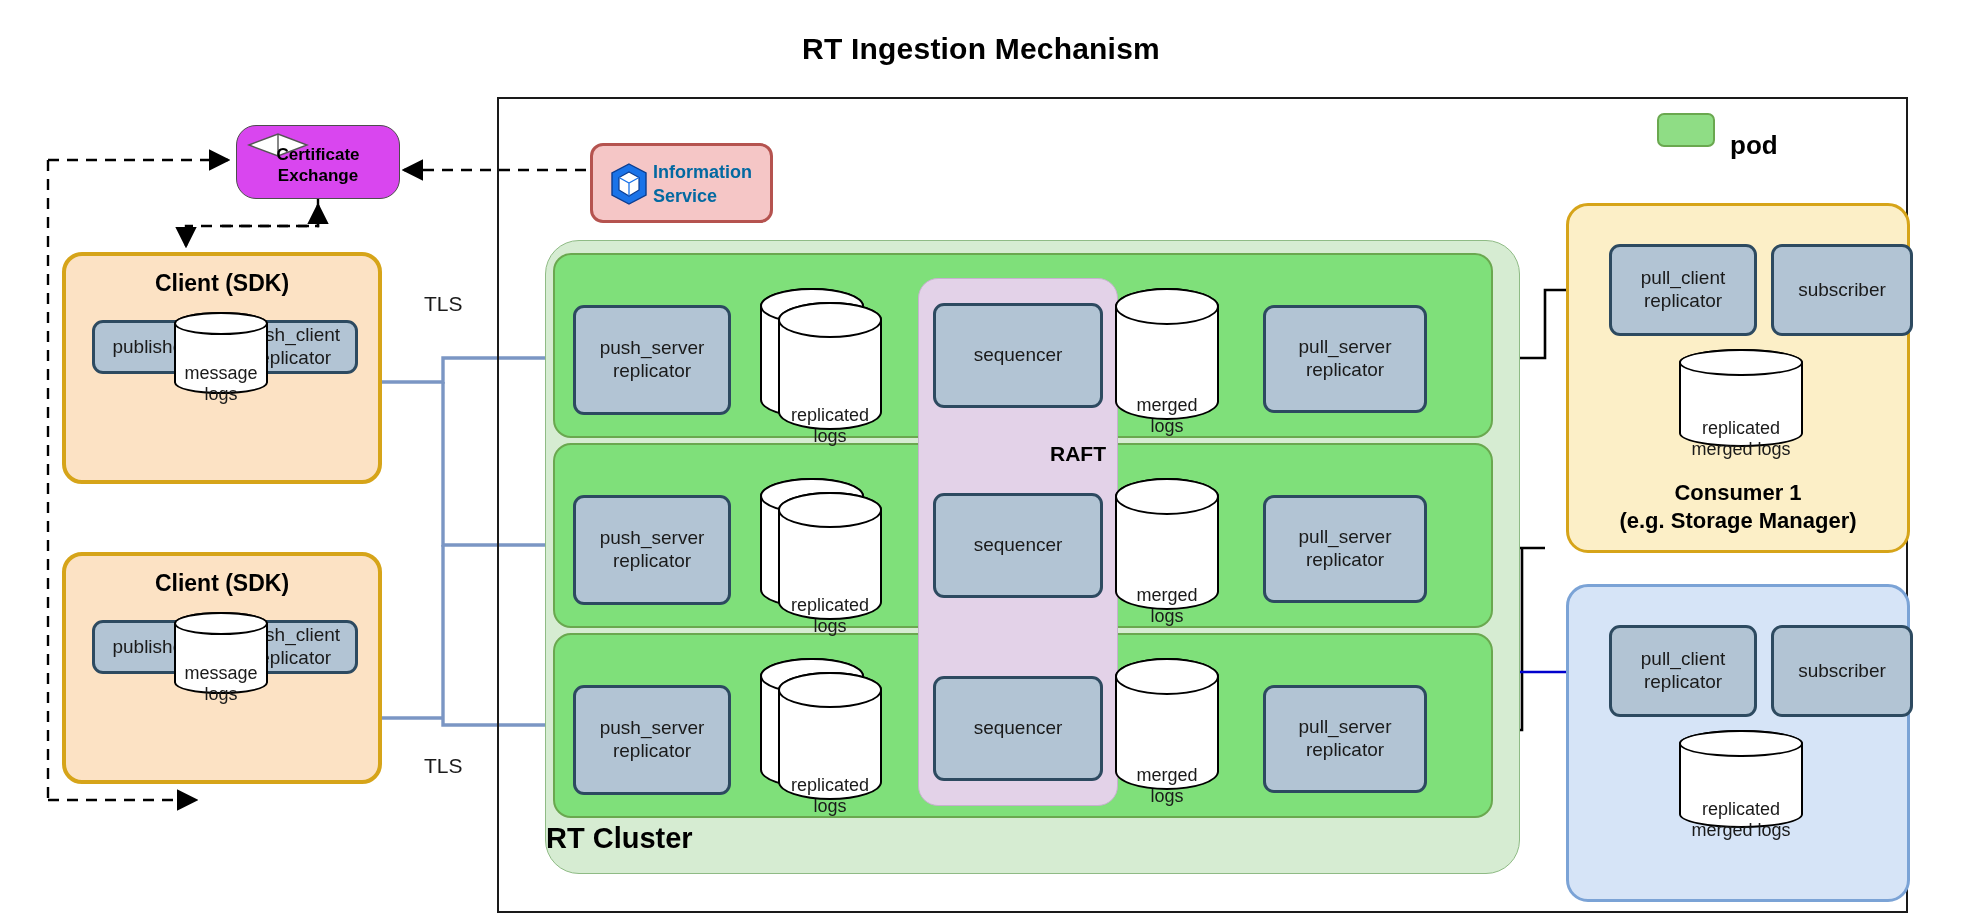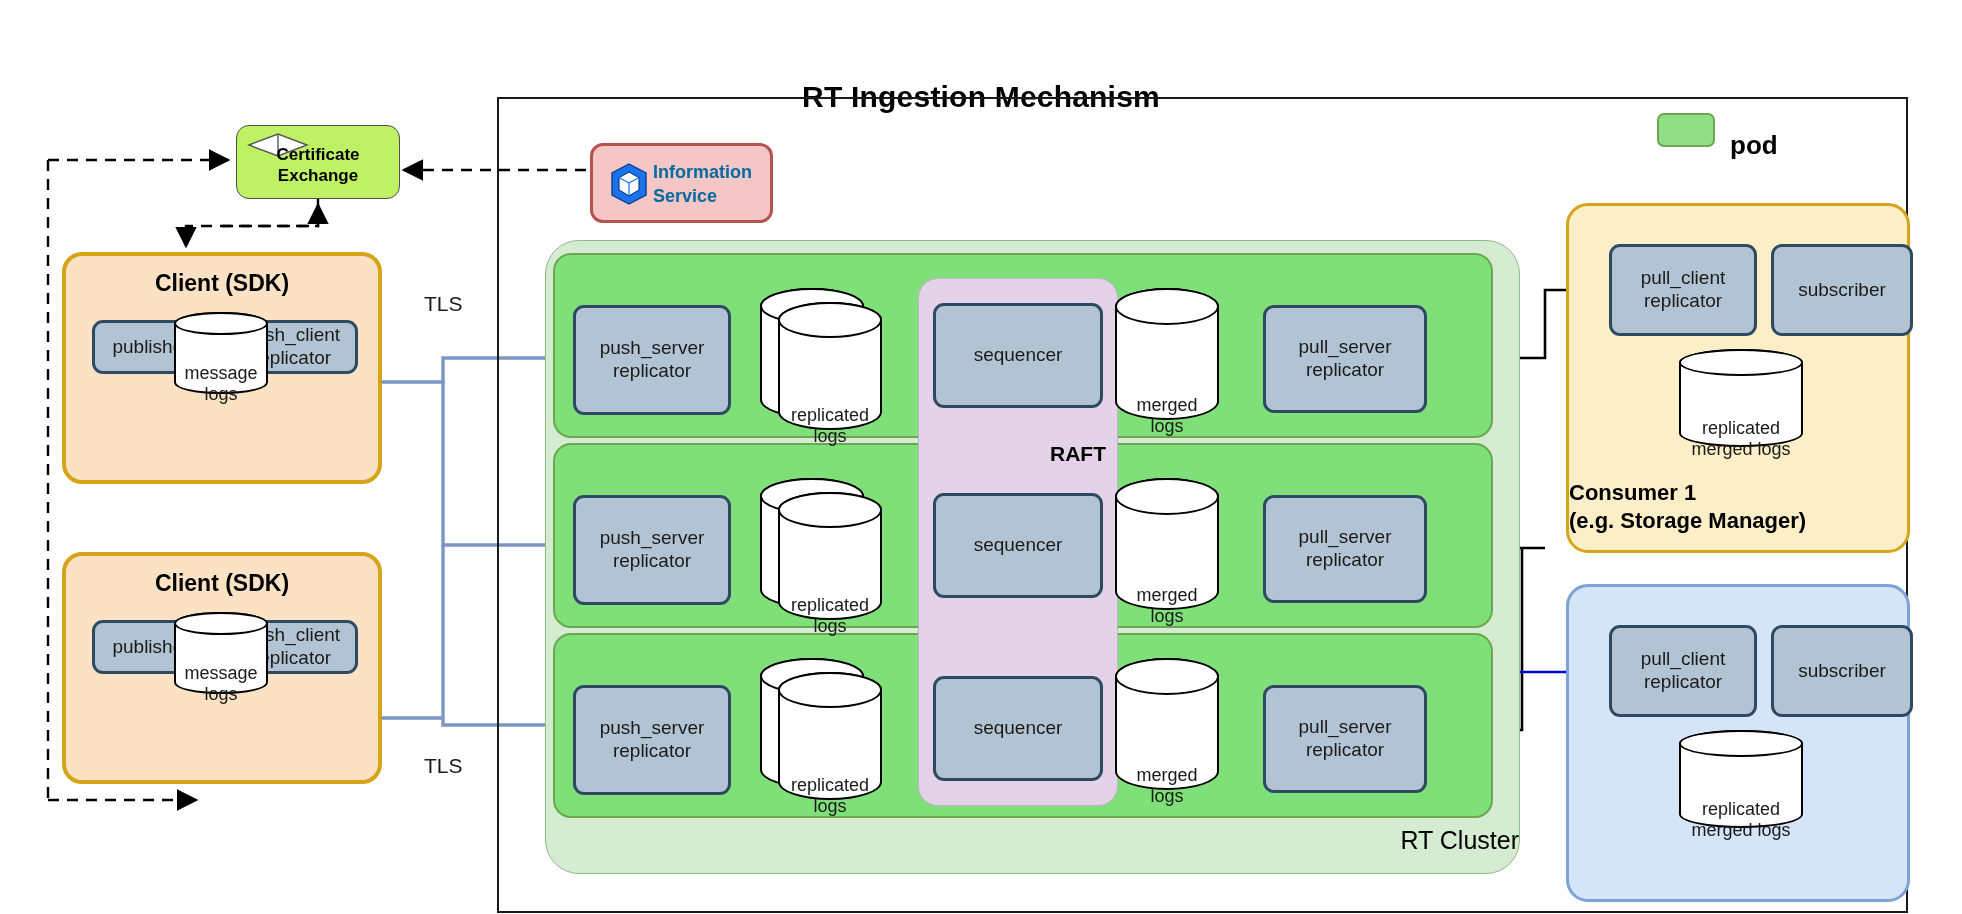--- a/index.html
+++ b/index.html
@@ -5,21 +5,21 @@
   html,body{margin:0;padding:0;background:#ffffff;}
   body{width:1962px;height:914px;font-family:"Liberation Sans",sans-serif;position:relative;overflow:hidden;}
   #stage{position:absolute;left:0;top:0;width:1962px;height:914px;}
   svg#wires{position:absolute;left:0;top:0;width:1962px;height:914px;pointer-events:none;}
 
   .abs{position:absolute;box-sizing:border-box;}
 
   
   .diagram-title{
     left:0;top:32px;width:1962px;text-align:center;
-    font-size:30px;font-weight:bold;color:#000;letter-spacing:.2px;margin-top:48px;
+    font-size:30px;font-weight:bold;color:#000;letter-spacing:.2px;
   }
   .platform-title{
     left:960px;top:112px;width:400px;text-align:center;
     font-size:27px;font-weight:bold;color:#000;
   }
 
   
   .platform-frame{
     left:497px;top:97px;width:1411px;height:816px;
     border:2.5px solid #1a1a1a;background:transparent;
@@ -76,35 +76,35 @@
     background:#f5c6c6;border:3px solid #b5534f;border-radius:13px;
   }
   .infosvc .txt{
     position:absolute;left:60px;top:14px;right:6px;
     font-size:18px;font-weight:bold;color:#0369a1;line-height:1.35;
   }
 
   
   .certbox{
     left:236px;top:125px;width:164px;height:74px;
-    background:#bef264;border:1.6px solid #4d4d4d;border-radius:13px;
+    background:#d946ef;border:1.6px solid #4d4d4d;border-radius:20px;
   }
   .certbox .txt{
     position:absolute;left:0;top:18px;width:100%;text-align:center;
     font-size:17px;font-weight:bold;color:#000;line-height:1.25;
   }
 
   
   .rt-cluster{
     left:545px;top:240px;width:975px;height:634px;
     background:#d6ecd2;border:1.5px solid #8fbb85;border-radius:34px;
   }
   .rt-cluster-label{
-    position:absolute;left:0;bottom:18px;width:100%;text-align:right;
-    font-size:25px;font-weight:normal;color:#000;
+    position:absolute;left:0;bottom:18px;width:100%;text-align:left;
+    font-size:29px;font-weight:bold;color:#000;
   }
 
   
   .pod{
     width:940px;height:185px;background:#7fe07a;
     border:2px solid #6aa84f;border-radius:18px;
   }
 
   
   .raft-panel{
@@ -112,21 +112,21 @@
     background:#e3d2e8;border:1.5px solid #c7b0cf;border-radius:20px;
   }
   .raft-label{
     left:1018px;top:442px;width:120px;text-align:center;
     font-size:21px;font-weight:bold;color:#000;
   }
 
   
   .consumer{border-radius:22px;}
   .consumer .ctitle{
-    position:absolute;left:0;bottom:14px;width:100%;
+    position:absolute;left:0;bottom:14px;width:100%;text-align:center;
     font-size:22px;font-weight:bold;color:#000;line-height:1.3;
   }
   .consumer1{
     left:1566px;top:203px;width:344px;height:350px;
     background:#fcefc7;border:3px solid #d6a419;
   }
   .consumer2{
     left:1566px;top:584px;width:344px;height:318px;
     background:#d6e4f7;border:3px solid #7ba3d6;
   }

